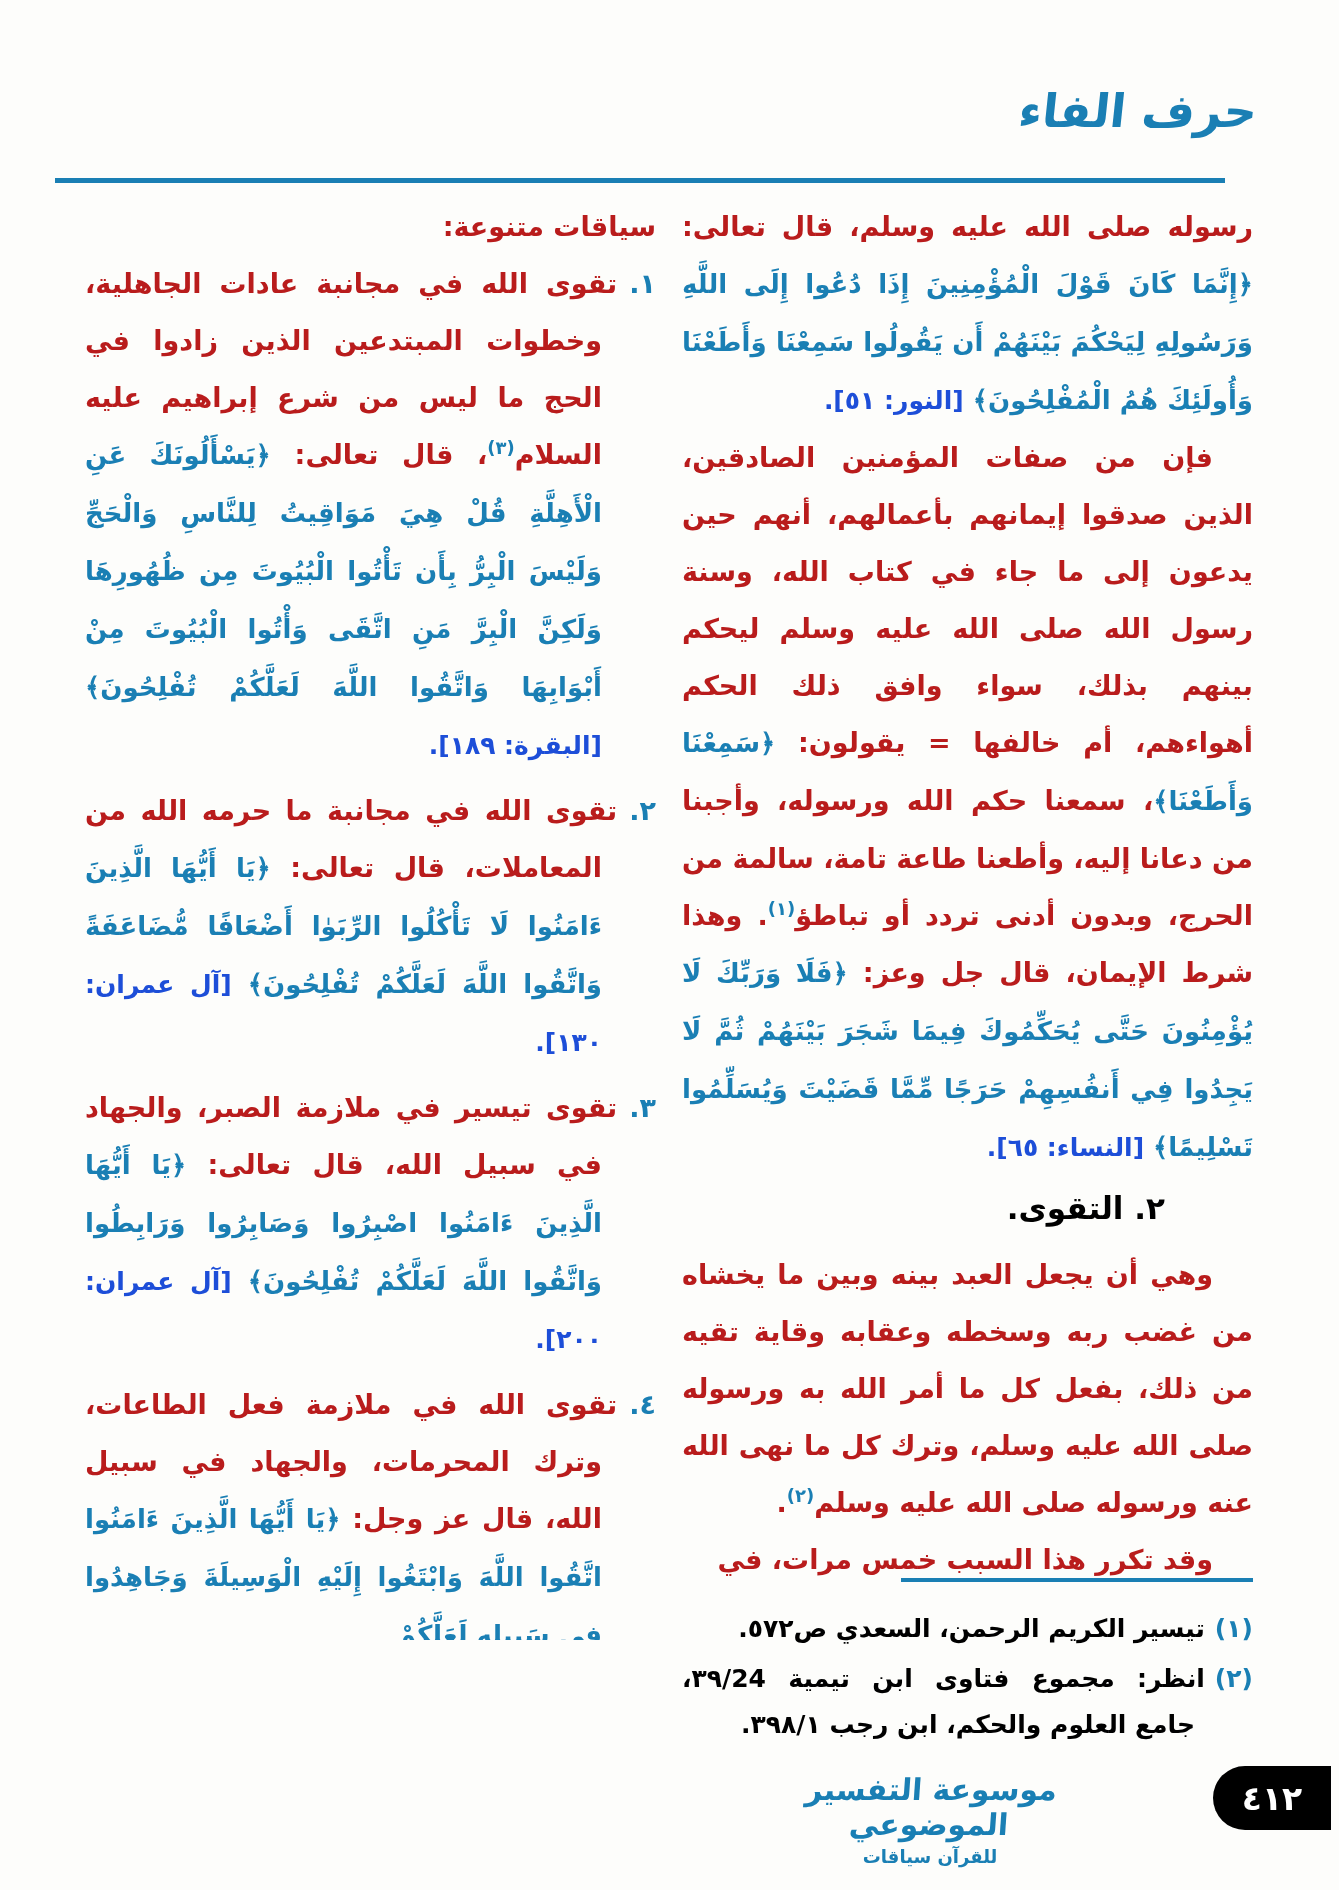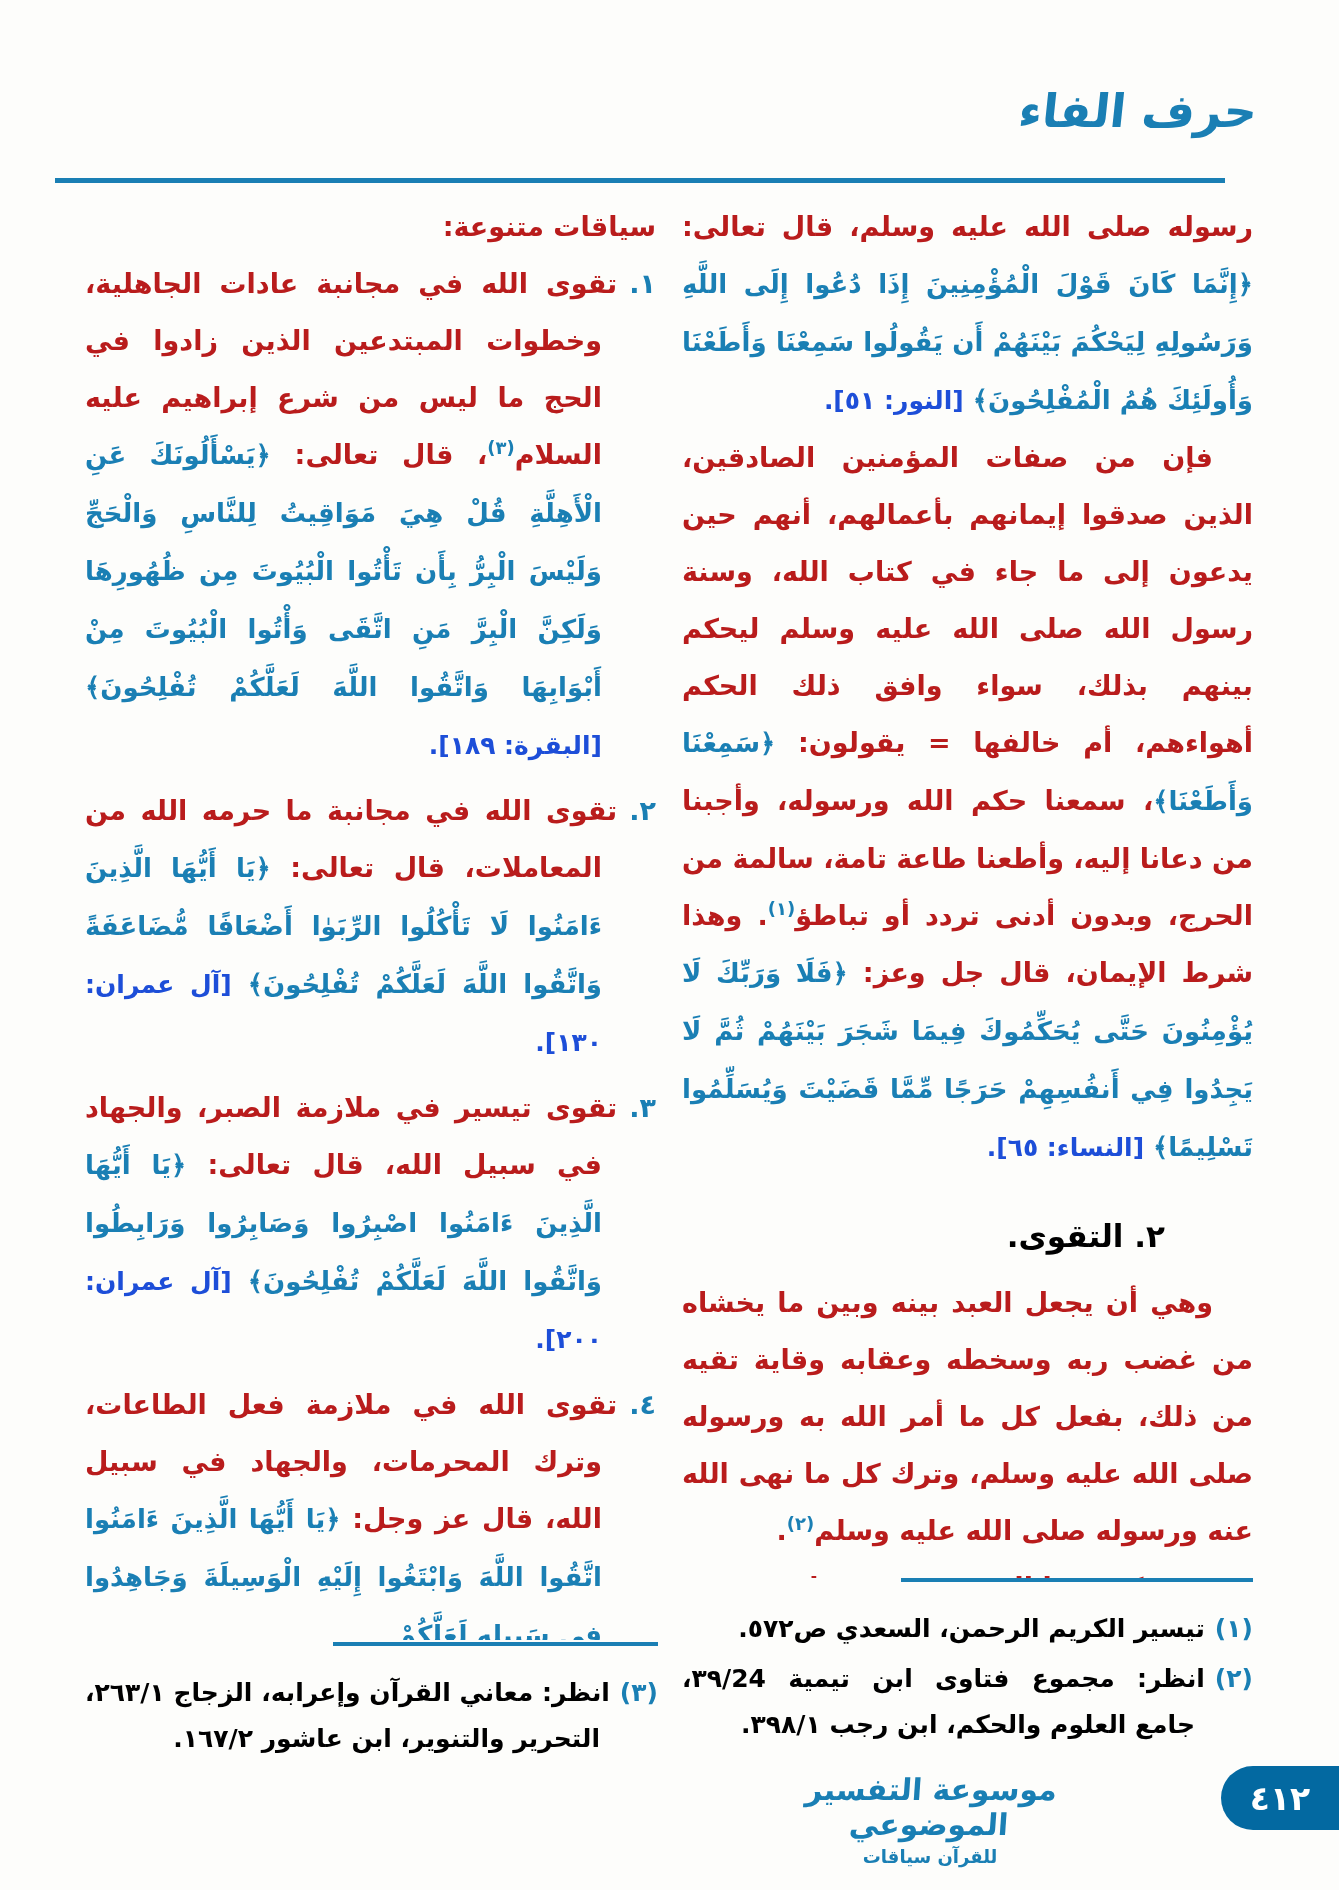--- a/index.html
+++ b/index.html
@@ -40,21 +40,21 @@
   }
   p.body.indent{text-indent:40px;}
   .t{color:#b91c1c;}
   .q{color:#1a7fb4;font-size:26px;}
   .ref{color:#1d4ed8;font-size:25px;}
   .fnm{
     color:#1a7fb4;font-size:18px;font-weight:bold;
     vertical-align:10px;line-height:0;
   }
   h3.h2{
-    margin:42px 88px 20px 0;
+    margin:14px 88px 20px 0;
     font-size:31px;font-weight:bold;color:#000;
   }
   
   p.li{
     padding-right:54px;text-indent:-54px;
     margin-bottom:8px;
   }
   .num{color:#1a7fb4;padding-left:12px;}
   
   .fnblock{position:absolute;}
@@ -72,22 +72,22 @@
   .fnnum{color:#1a7fb4;padding-left:10px;}
   .fntext{color:#000;}
   
   .logo{
     position:absolute;top:1772px;left:758px;width:344px;
     text-align:center;color:#1a7fb4;
   }
   .logo1{font-size:30px;font-weight:bold;transform:skewX(-4deg);}
   .logo2{font-size:18px;font-weight:bold;margin-top:4px;}
   .badge{
-    position:absolute;top:1766px;right:0;width:118px;height:64px;
-    background:#0369a1;color:#fff;
+    position:absolute;top:1766px;right:8px;width:118px;height:64px;
+    background:#000000;color:#fff;
     border-radius:32px 0 0 32px;
     display:flex;align-items:center;justify-content:center;
     font-size:33px;font-weight:bold;
   }
 </style>
 </head>
 <body>
 
 <div class="page">
 
@@ -121,24 +121,20 @@
     </section>
 
   </main>
 
   <div class="fnblock fn-right">
     <div class="fnrule"></div>
     <p class="fn"><span class="fnnum">(١)</span><span class="fntext">تيسير الكريم الرحمن، السعدي ص٥٧٢.</span></p>
     <p class="fn"><span class="fnnum">(٢)</span><span class="fntext">انظر: مجموع فتاوى ابن تيمية ٣٩/24، جامع العلوم والحكم، ابن رجب ٣٩٨/١.</span></p>
   </div>
 
-  <div class="fnblock fn-left">
-    <div class="fnrule"></div>
-    <p class="fn"><span class="fnnum">(٣)</span><span class="fntext">انظر: معاني القرآن وإعرابه، الزجاج ٢٦٣/١، التحرير والتنوير، ابن عاشور ١٦٧/٢.</span></p>
-  </div>
 
   <div class="logo">
     <div class="logo1">موسوعة التفسير الموضوعي</div>
     <div class="logo2">للقرآن سياقات</div>
   </div>
 
   <div class="badge">
       <span>٤١٢</span>
     </div>
 

